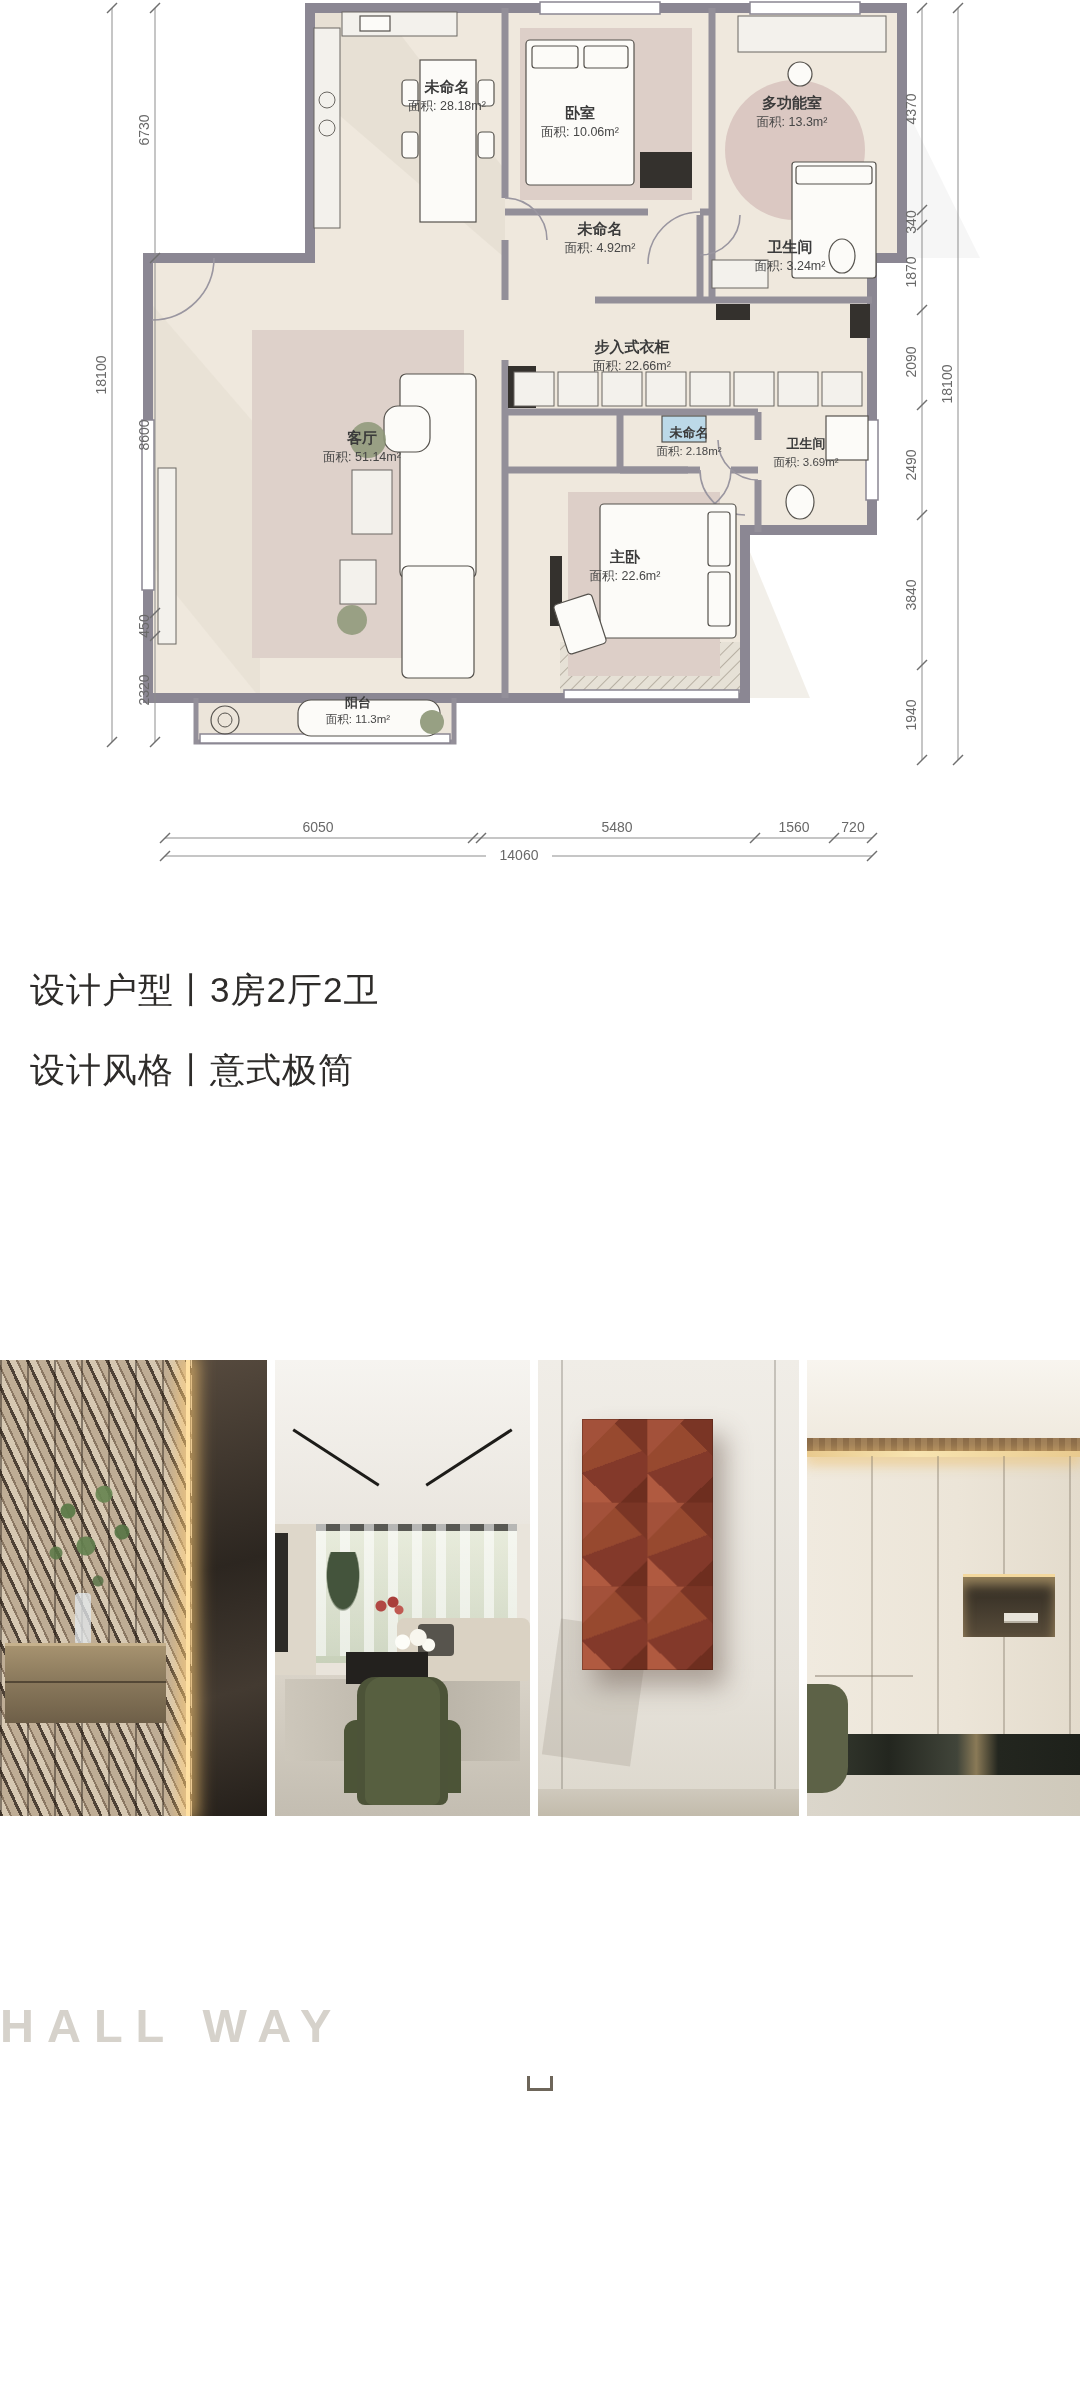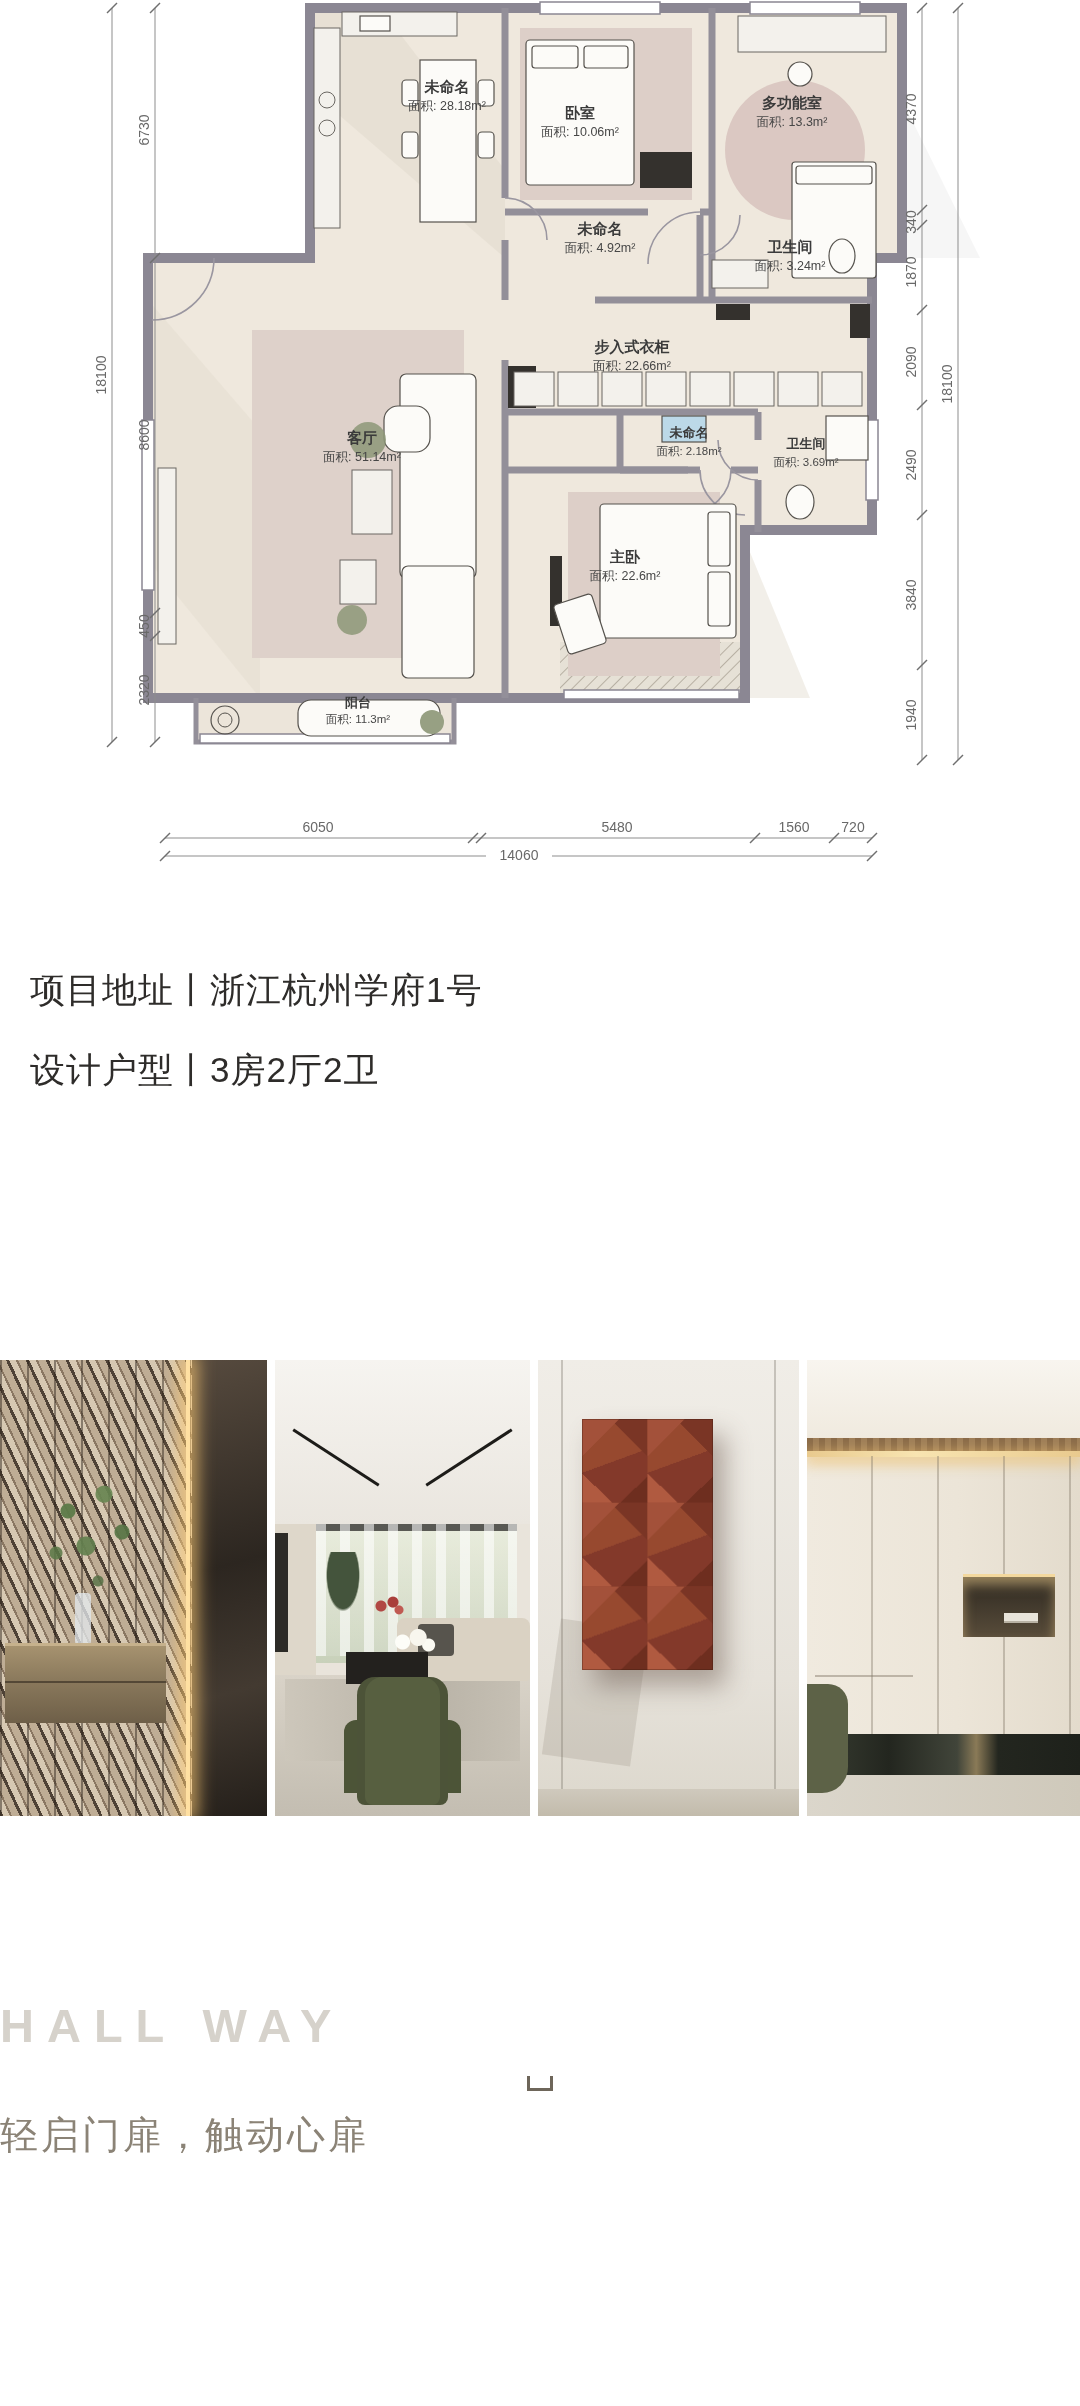--- a/index.html
+++ b/index.html
@@ -326,22 +326,22 @@
       <text class="dim" x="952" y="384" transform="rotate(-90 952 384)">18100</text>
       <text class="dim" x="318" y="832">6050</text>
       <text class="dim" x="617" y="832">5480</text>
       <text class="dim" x="794" y="832">1560</text>
       <text class="dim" x="853" y="832">720</text>
       <text class="dim" x="519" y="860">14060</text>
     </g>
   </svg>
 
   <div class="info">
-    <p>项目地址丨浙江杭州学府1号</p>
     <p>设计户型丨3房2厅2卫</p>
+    <p>设计风格丨意式极简</p>
   </div>
 
   <div class="gallery">
     <div class="photo ph1">
       <div class="abs p1-bg"></div>
       <div class="abs p1-marble"></div>
       <div class="abs p1-light"></div>
       <div class="abs p1-plant"></div>
       <div class="abs p1-vase"></div>
       <div class="abs p1-console"></div>
@@ -387,21 +387,20 @@
       <div class="abs p4-books"></div>
       <div class="abs p4-bench"></div>
       <div class="abs p4-floor"></div>
       <div class="abs p4-chair"></div>
     </div>
   </div>
 
   <div class="hall">
     <p class="hall-en">HALL WAY</p>
     <div class="hall-divider"></div>
-    <p class="hall-tagline">轻启门扉，触动心扉</p>
   </div>
 
   <div class="hero">
     <div class="abs hb-bg"></div>
     <div class="abs hb-track1"></div>
     <div class="abs hb-track2"></div>
     <div class="abs hb-downlight"></div>
     <div class="abs hb-cove"></div>
     <div class="abs hb-wood"></div>
   </div>

